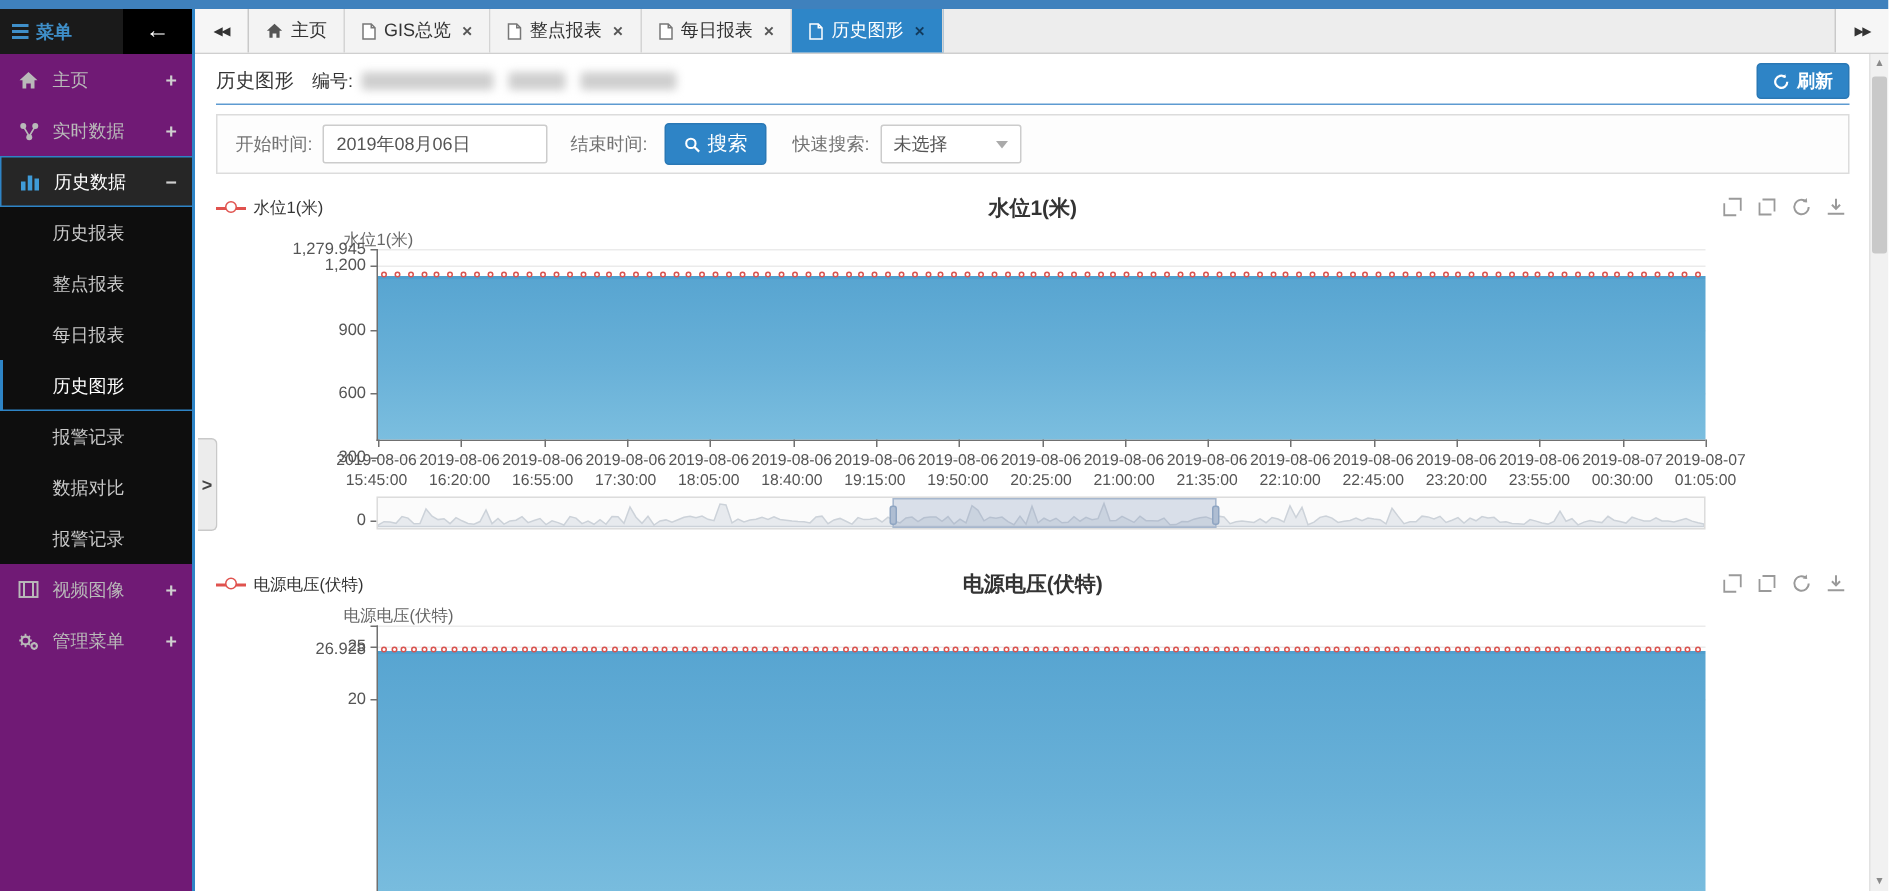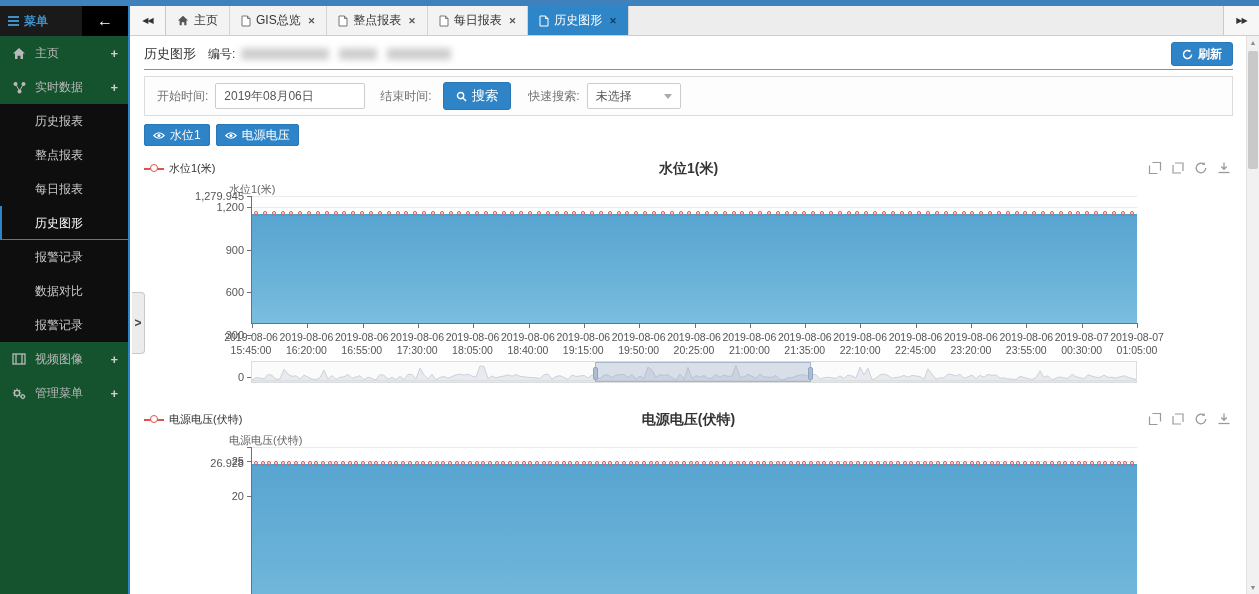--- a/index.html
+++ b/index.html
@@ -2,21 +2,21 @@
 <html><head>
 <meta charset="utf-8">
 <style>
   * { margin:0; padding:0; box-sizing:border-box; }
   html,body { width:1259px; height:594px; overflow:hidden; background:#fff;
               font-family:"Liberation Sans",sans-serif; font-size:12px; color:#333; }
   .top-strip { height:6px; background:#3f81bd; }
   .app { display:flex; height:588px; position:relative; }
 
   
-  .sidebar { width:130px; flex-shrink:0; background:#14532d; border-right:2px solid #2e84c6; display:flex; flex-direction:column; }
+  .sidebar { width:130px; flex-shrink:0; background:#701a75; border-right:2px solid #2e84c6; display:flex; flex-direction:column; }
   .sb-header { display:flex; height:30px; }
   .sb-brand { flex:1; display:flex; align-items:center; gap:5px; padding-left:8px; background:#1a1a1a; color:#3f8fc9; font-weight:bold; }
   .hamburger { display:inline-flex; flex-direction:column; gap:2px; }
   .hamburger i { width:11px; height:2px; background:#3f8fc9; }
   .sb-collapse { width:46px; background:#000; color:#fff; display:flex; align-items:center; justify-content:center; font-size:16px; cursor:pointer; }
   .sb-item { height:34px; display:flex; align-items:center; padding:0 10px; color:#b9b9b9; cursor:pointer; }
   .sb-item .ic { width:18px; margin-right:7px; display:flex; justify-content:center; }
   .sb-item .suffix { margin-left:auto; font-weight:bold; color:#cfcfcf; font-size:13px; }
   .sb-item.active { color:#fff; background:#262626; border:1px solid #2e84c6; border-right:none; }
   .submenu { background:#0e0e0e; }
@@ -125,20 +125,31 @@
             <circle cx="2.5" cy="3" r="2" fill="#b9b9b9"></circle>
             <circle cx="10.5" cy="3" r="2" fill="#b9b9b9"></circle>
             <circle cx="6.5" cy="10.5" r="2" fill="#b9b9b9"></circle>
             <path d="M3 4 L6 9 M10 4 L7 9" stroke="#b9b9b9" stroke-width="1"></path>
           </svg>
       </span>
       <span>实时数据</span>
       <span class="suffix">+</span>
     </div>
 
+    <div class="sb-item active">
+      <span class="ic">
+        <svg width="14" height="13" viewBox="0 0 14 13">
+            <rect x="1" y="6" width="3" height="6" fill="#3f9bd8"></rect>
+            <rect x="5.5" y="2" width="3" height="10" fill="#3f9bd8"></rect>
+            <rect x="10" y="4" width="3" height="8" fill="#3f9bd8"></rect>
+          </svg>
+      </span>
+      <span>历史数据</span>
+      <span class="suffix">−</span>
+    </div>
 
     <div class="submenu">
       <div class="sb-sub">
           <span>历史报表</span>
         </div>
       <div class="sb-sub">
           <span>整点报表</span>
         </div>
       <div class="sb-sub">
           <span>每日报表</span>
@@ -265,36 +276,20 @@
             </svg>
           <span>搜索</span>
         </button>
         <label style="margin-left:10px">快速搜索:</label>
         <div class="quick-select">
           <span>未选择</span>
           <span class="caret"></span>
         </div>
       </div>
 
-      <div class="series-row">
-        <button class="btn-blue series-btn">
-          <svg width="12" height="9" viewBox="0 0 14 10">
-              <path d="M1 5 Q7 -1.5 13 5 Q7 11.5 1 5 Z" fill="none" stroke="#fff" stroke-width="1.3"></path>
-              <circle cx="7" cy="5" r="1.8" fill="#fff"></circle>
-            </svg>
-          <span>水位1</span>
-        </button>
-        <button class="btn-blue series-btn">
-          <svg width="12" height="9" viewBox="0 0 14 10">
-              <path d="M1 5 Q7 -1.5 13 5 Q7 11.5 1 5 Z" fill="none" stroke="#fff" stroke-width="1.3"></path>
-              <circle cx="7" cy="5" r="1.8" fill="#fff"></circle>
-            </svg>
-          <span>电源电压</span>
-        </button>
-      </div>
 
       <section class="chart-block">
         <div class="chart-top">
           <div class="legend">
             <span class="legend-sym">
                 <i class="bar"></i>
                 <i class="ring"></i>
               </span>
             <span>水位1(米)</span>
           </div>

